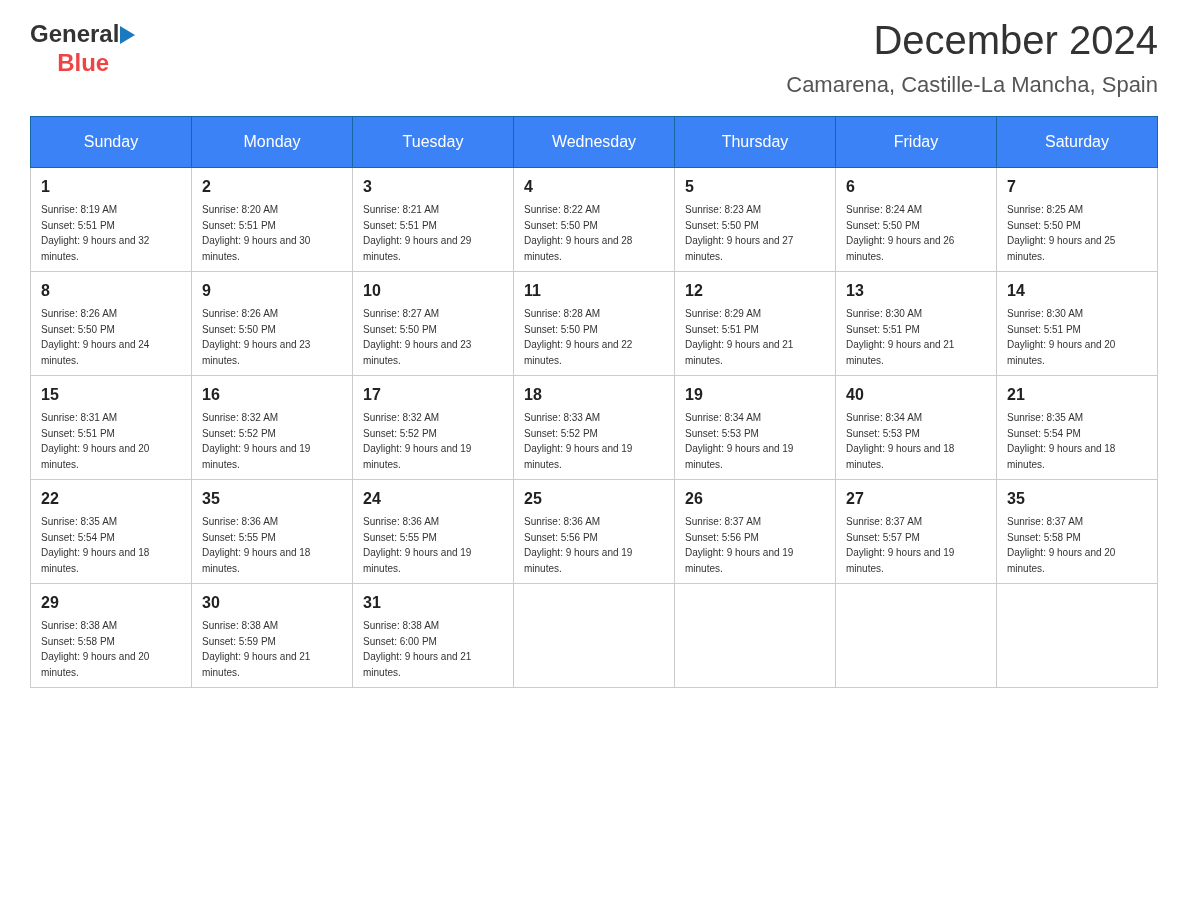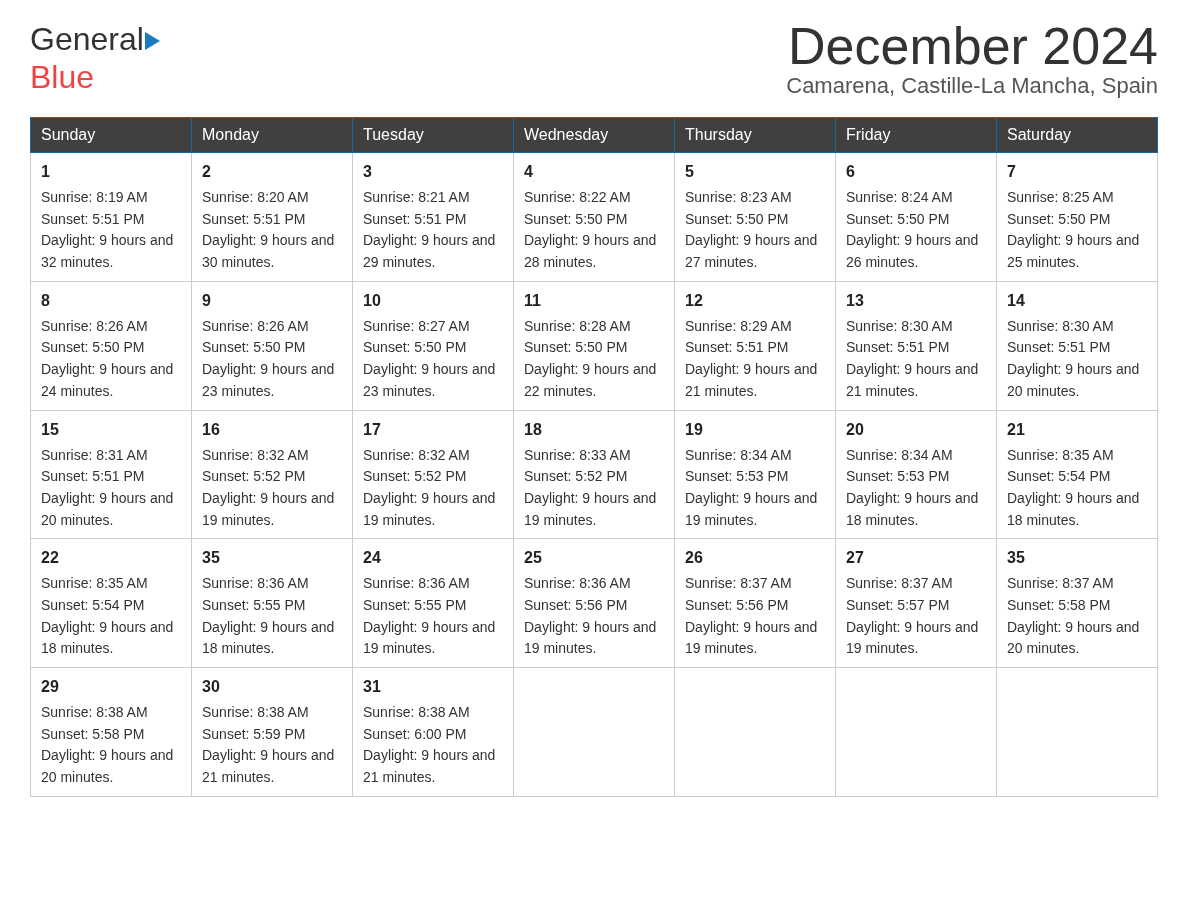--- a/index.html
+++ b/index.html
@@ -17,80 +17,80 @@
       margin-bottom: 18px;
     }
     .logo-area {
       display: flex;
       align-items: center;
     }
     .title-area {
       text-align: right;
     }
     .month-title {
-      font-size: 52px;
+      font-size: 40px;
       font-weight: 300;
       color: #333;
       line-height: 1;
     }
     .location-title {
       font-size: 22px;
       color: #555;
-      margin-top: 1px;
+      margin-top: 12px;
     }
     .calendar-table {
       width: 100%;
       border-collapse: collapse;
       border: 1px solid #aaa;
     }
     .calendar-table th {
-      background-color: #404040;
+      background-color: #3b82f6;
       color: #fff;
       font-size: 16px;
       font-weight: normal;
-      padding: 8px 10px;
-      text-align: left;
+      padding: 16px 10px;
+      text-align: center;
       border: 1px solid #1568a3;
     }
     .calendar-table td {
       vertical-align: top;
       padding: 7px 10px;
       border: 1px solid #ccc;
       width: calc(100% / 7);
       min-height: 100px;
       font-size: 13px;
       color: #333;
       line-height: 1.5;
     }
     .day-number {
       font-size: 16px;
       font-weight: bold;
       display: block;
       margin-bottom: 3px;
       color: #222;
     }
     .day-info {
-      font-size: 14px;
+      font-size: 10px;
       color: #333;
       line-height: 1.55;
     }
     .empty-cell {
       background: #fff;
     }
     tr td:nth-child(1) .day-number,
     tr th:nth-child(1) {
       
     }
   </style>
 </head>
 <body>
 
 <div class="header-area">
   <div class="logo-area">
-    <div style="font-size:32px; font-weight:normal; color:#333; line-height:1.2;">
+    <div style="font-size:24px; font-weight:bold; color:#333; line-height:1.2;text-align:center;">
       <span>General</span><span style="display:inline-block; width:0; height:0; border-top: 9px solid transparent; border-bottom: 9px solid transparent; border-left: 15px solid #1a7abf; margin: 0 1px; vertical-align: middle; position:relative; top:-1px;"></span><br>
       <span style="color:#ef4444;">Blue</span>
     </div>
   </div>
   <div class="title-area">
     <div class="month-title">December 2024</div>
     <div class="location-title">Camarena, Castille-La Mancha, Spain</div>
   </div>
 </div>
 
@@ -182,21 +182,21 @@
         </td>
         <td>
           <span class="day-number">18</span>
           <div class="day-info">Sunrise: 8:33 AM<br>Sunset: 5:52 PM<br>Daylight: 9 hours and 19 minutes.</div>
         </td>
         <td>
           <span class="day-number">19</span>
           <div class="day-info">Sunrise: 8:34 AM<br>Sunset: 5:53 PM<br>Daylight: 9 hours and 19 minutes.</div>
         </td>
         <td>
-          <span class="day-number">20</span>
+          <span class="day-number">40</span>
           <div class="day-info">Sunrise: 8:34 AM<br>Sunset: 5:53 PM<br>Daylight: 9 hours and 18 minutes.</div>
         </td>
         <td>
           <span class="day-number">21</span>
           <div class="day-info">Sunrise: 8:35 AM<br>Sunset: 5:54 PM<br>Daylight: 9 hours and 18 minutes.</div>
         </td>
       </tr>
       <tr>
         <td>
           <span class="day-number">22</span>

